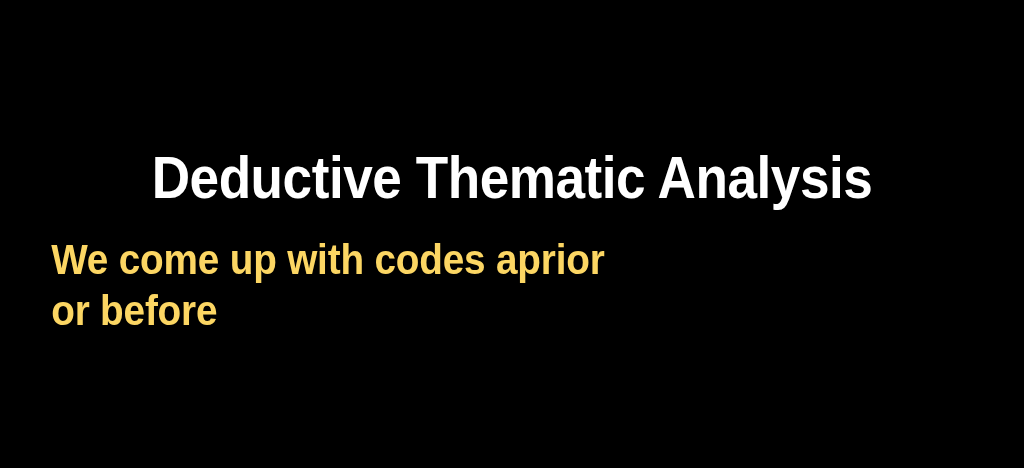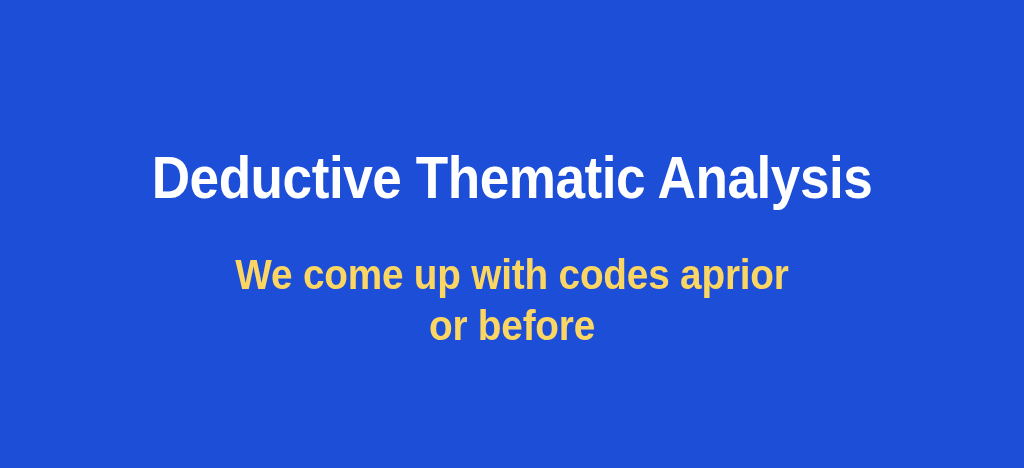--- a/index.html
+++ b/index.html
@@ -39,40 +39,39 @@
     line-height: 1.02;
     letter-spacing: -0.5px;
     transform: scaleX(0.90);
     transform-origin: center top;
     white-space: nowrap;
   }
   #subtitle-block {
     position: absolute;
     left: 0;
     right: 0;
-    top: 249px;
-    text-align: center;
+    top: 234px;
   }
   .subtitle-line {
     margin: 0;
     color: #fcd663;
     font-family: "Liberation Sans Narrow", "Liberation Sans", sans-serif;
     font-size: 43px;
     font-weight: 700;
     line-height: 1.18;
     letter-spacing: -0.2px;
     transform: scaleX(0.90);
     transform-origin: center top;
     white-space: nowrap;
   }
 </style>
 </head>
 <body>
 
-<div id="slide" style="background: #1d4ed8; padding-left: 16px;">
+<div id="slide" style="background: #000000; padding-left: 16px;">
 
   <div id="title-block">
     <h1 id="slide-title" style="color: rgb(255, 255, 255);">Deductive Thematic Analysis</h1>
   </div>
 
   <div id="subtitle-block">
     <p class="subtitle-line" style="color: rgb(252, 214, 99);">We come up with codes aprior</p>
     <p class="subtitle-line" style="color: rgb(252, 214, 99);">or before</p>
   </div>
 

